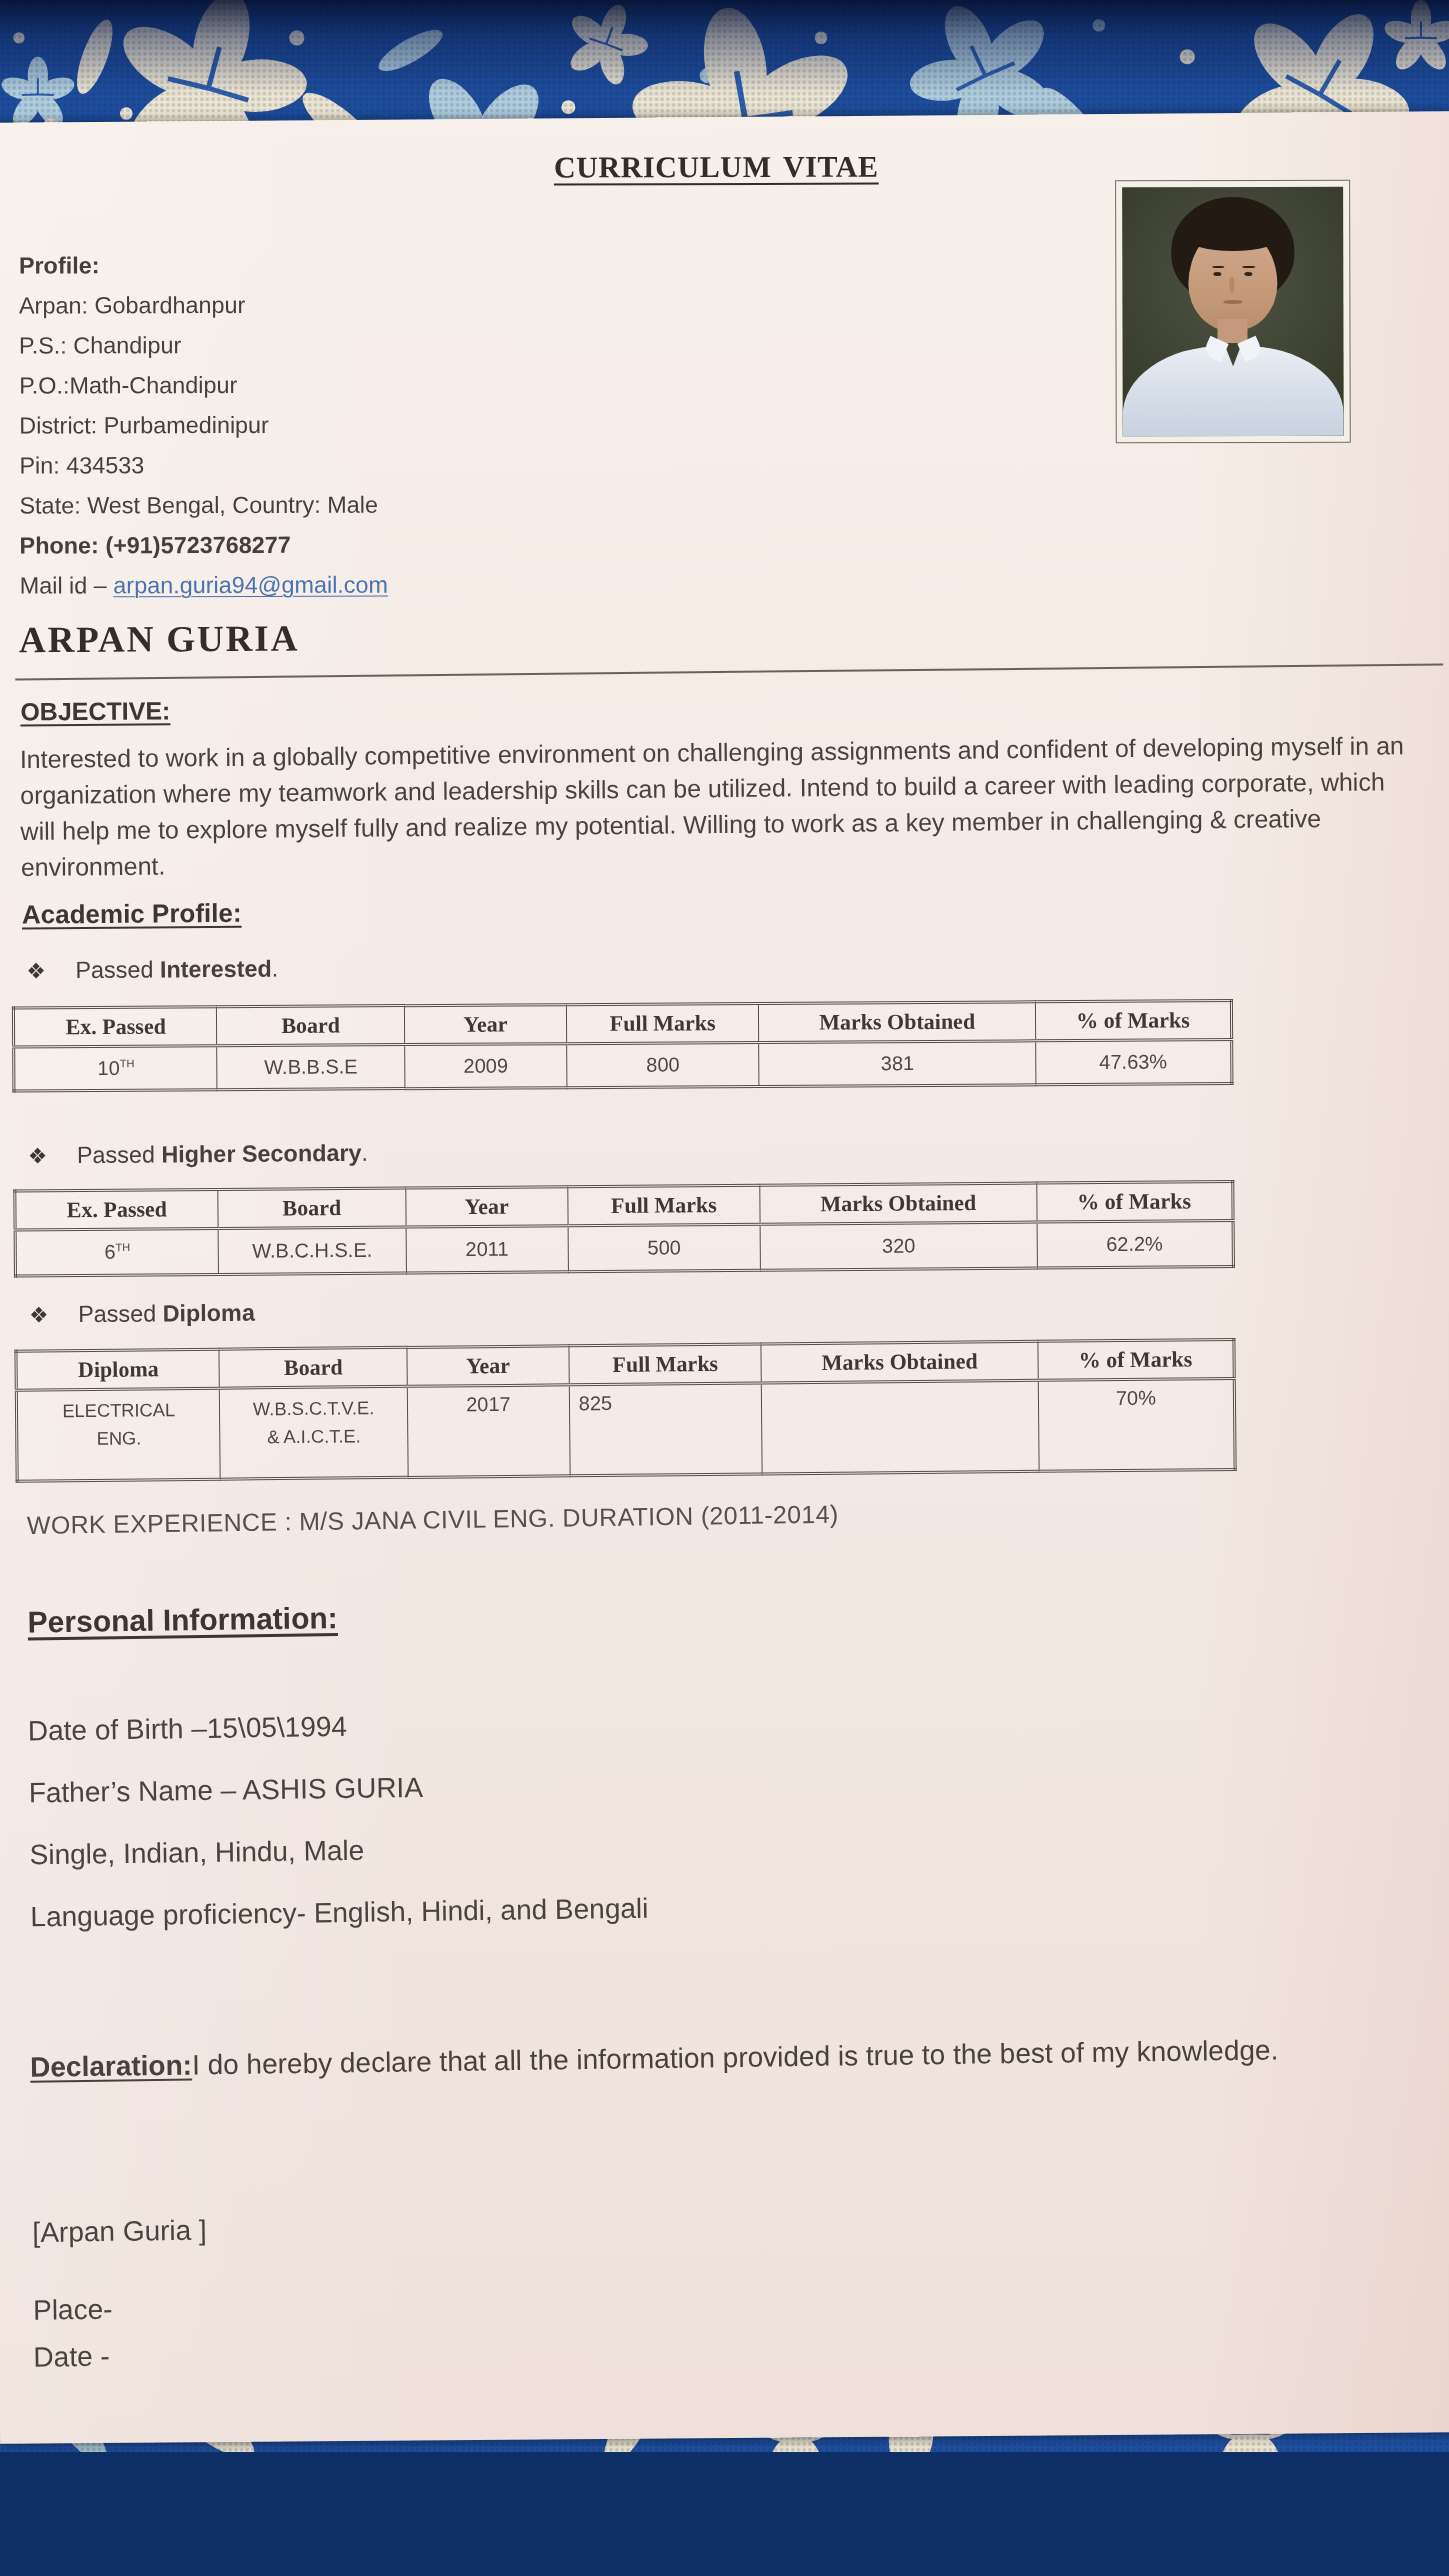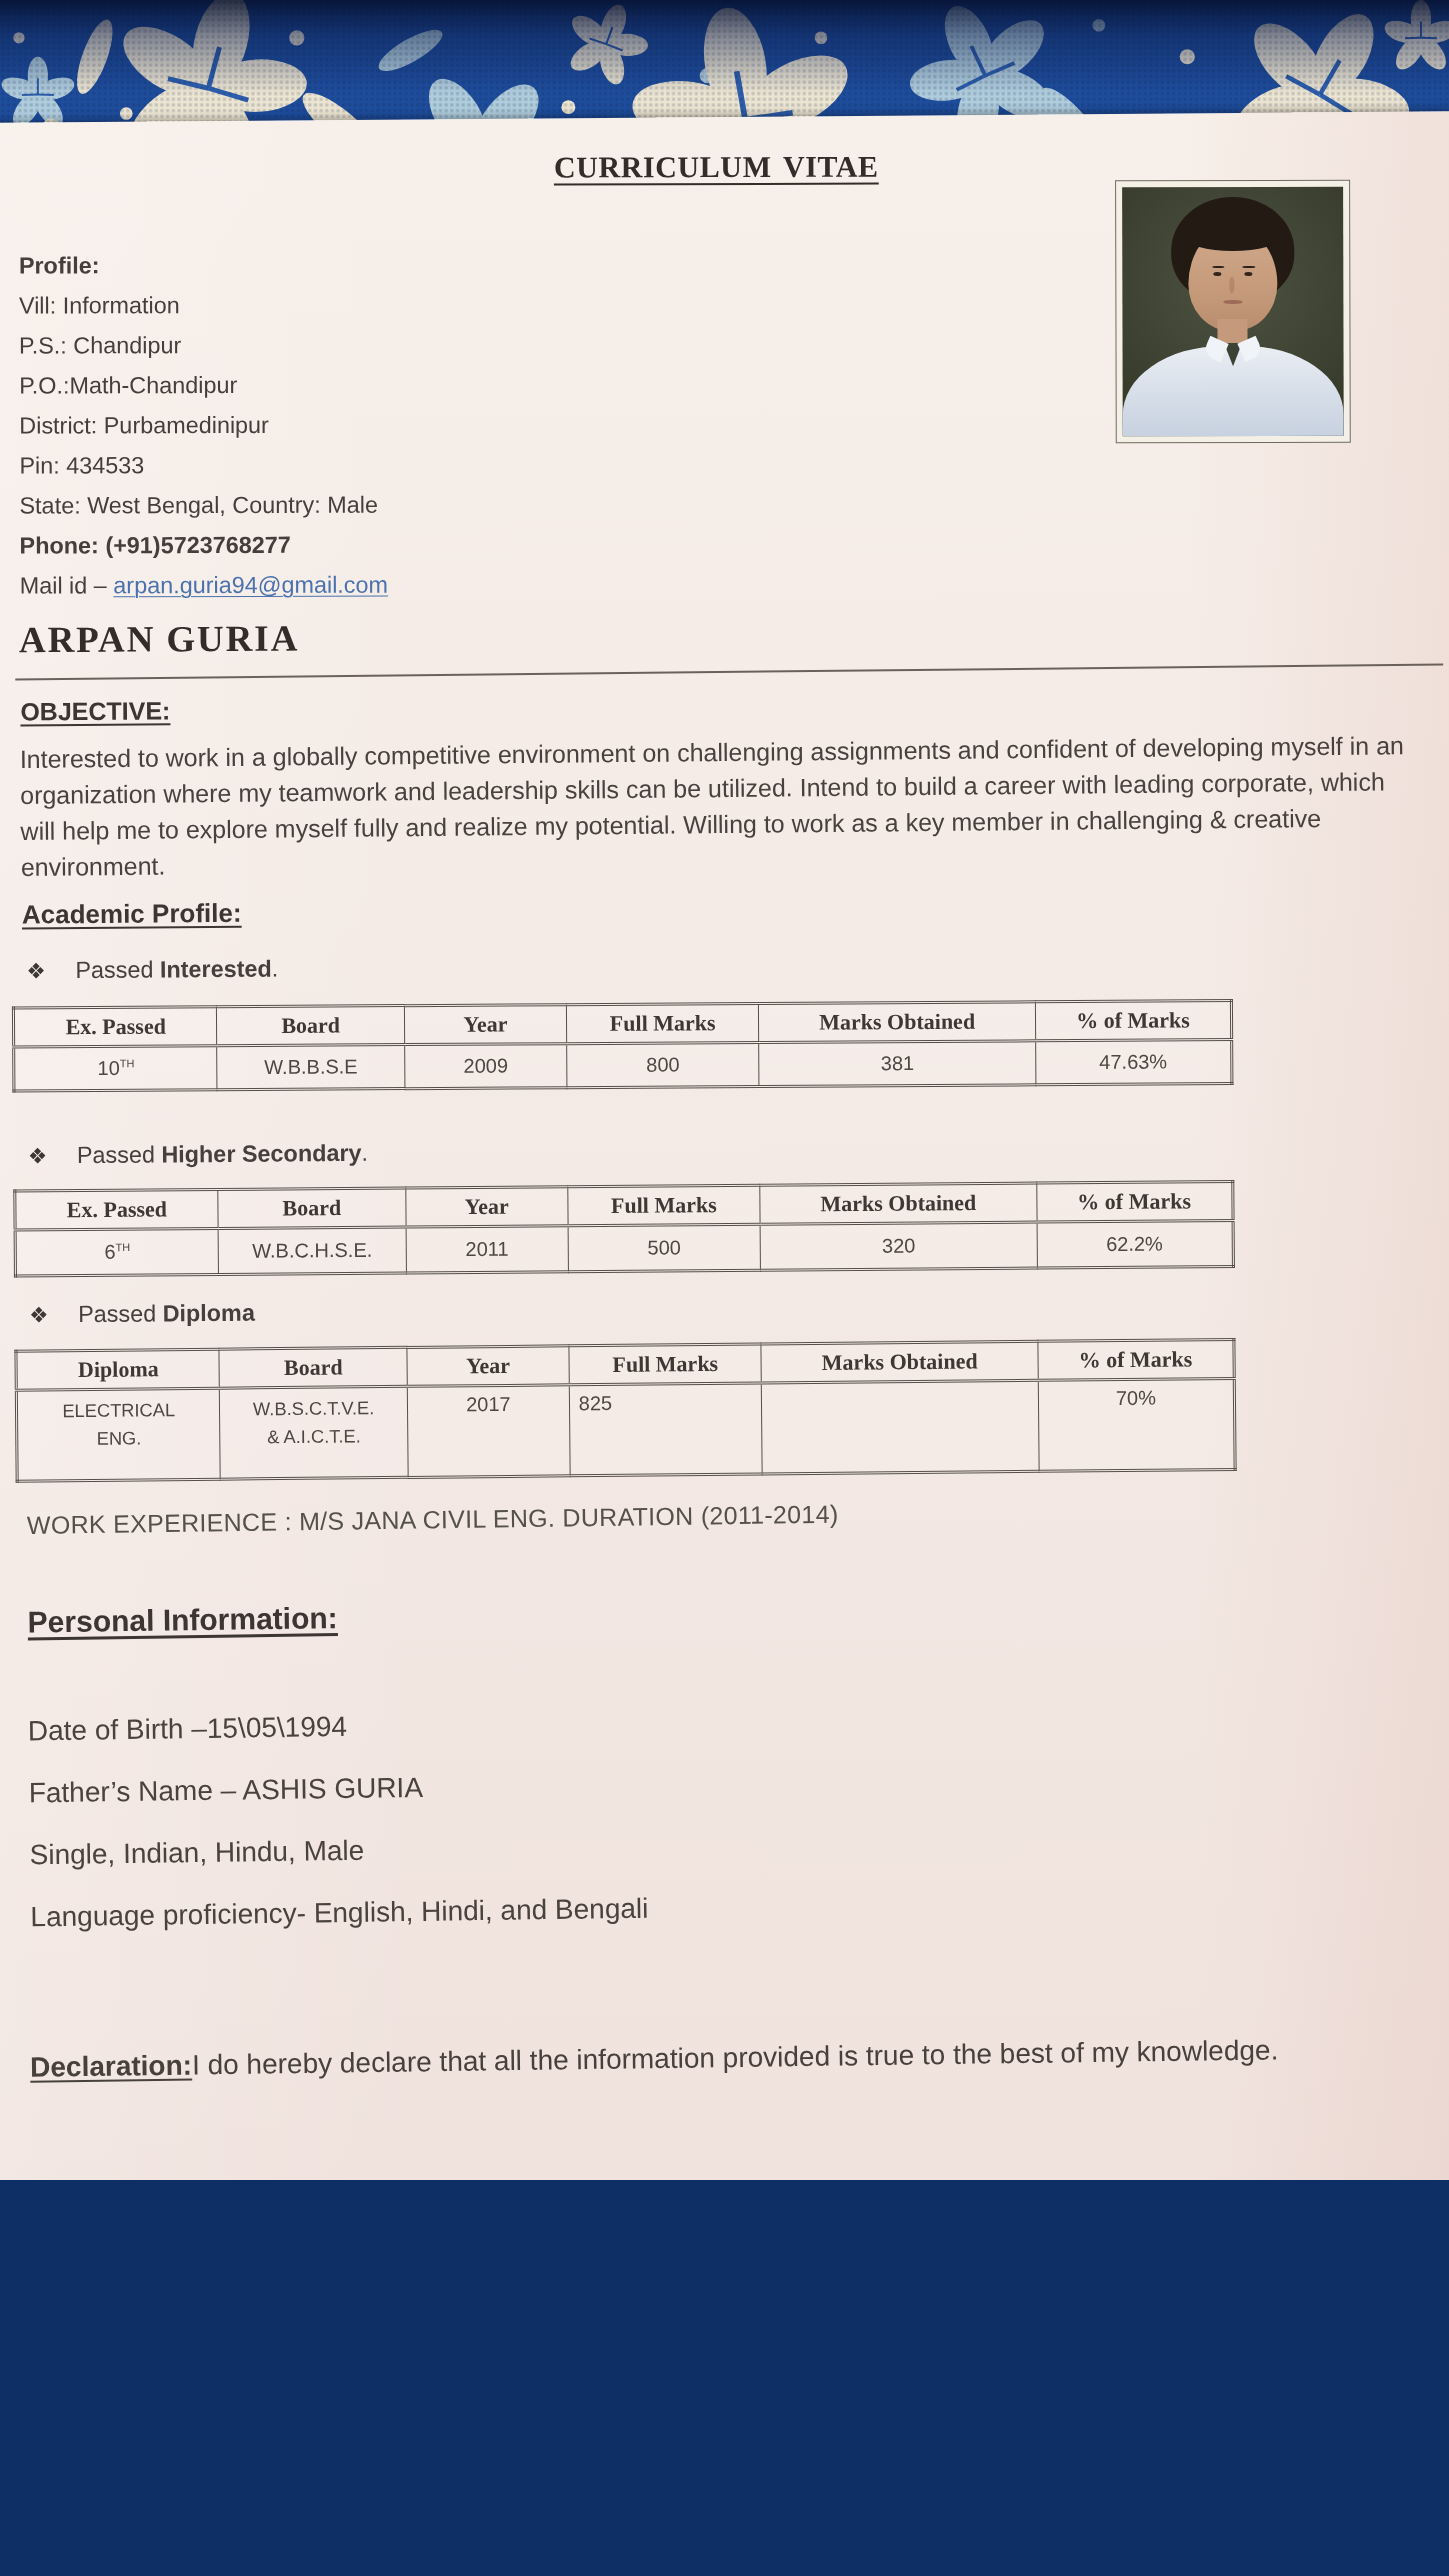--- a/index.html
+++ b/index.html
@@ -1,16 +1,16 @@
 <!DOCTYPE html>
 <html style="font-size:10px"><head>
 <meta charset="utf-8">
 <style>
   html,body{margin:0;padding:0;background:#0e2f66;}
-  .scene{position:relative;width:1450px;height:2180px;overflow:hidden;background:#1d4a96;
+  .scene{position:relative;width:1450px;height:2452px;overflow:hidden;background:#1d4a96;
          font-family:"Liberation Sans",sans-serif;}
   svg.fabric{position:absolute;left:0;width:1450px;display:block;}
   .fabric-top{top:0;height:208px;}
   .fabric-bottom{bottom:0;height:221px;}
 
   
   .paper{position:absolute;left:-8.8px;right:-8.8px;top:117px;height:2321px;
          transform:rotate(-0.45deg);
          background:
            linear-gradient(90deg, rgba(255,255,255,.18), rgba(255,255,255,0) 30%, rgba(0,0,0,0) 82%, rgba(214,170,160,.20)),
@@ -239,21 +239,21 @@
           <div class="neck"></div>
           <div class="shirt"></div>
           <div class="vneck"></div>
           <div class="collar l"></div>
           <div class="collar r"></div>
         </div>
       </div>
 
       <div class="abs contact level">
         <div class="bold">Profile:</div>
-        <div>Vill: Information</div>
+        <div>Arpan: Gobardhanpur</div>
         <div>P.S.: Chandipur</div>
         <div>P.O.:Math-Chandipur</div>
         <div>District: Purbamedinipur</div>
         <div>Pin: 434533</div>
         <div>State: West Bengal, Country: Male</div>
         <div class="bold">Phone: (+91)5723768277</div>
         <div>
           <span>Mail id – </span><span class="email">arpan.guria94@gmail.com</span>
         </div>
       </div>

